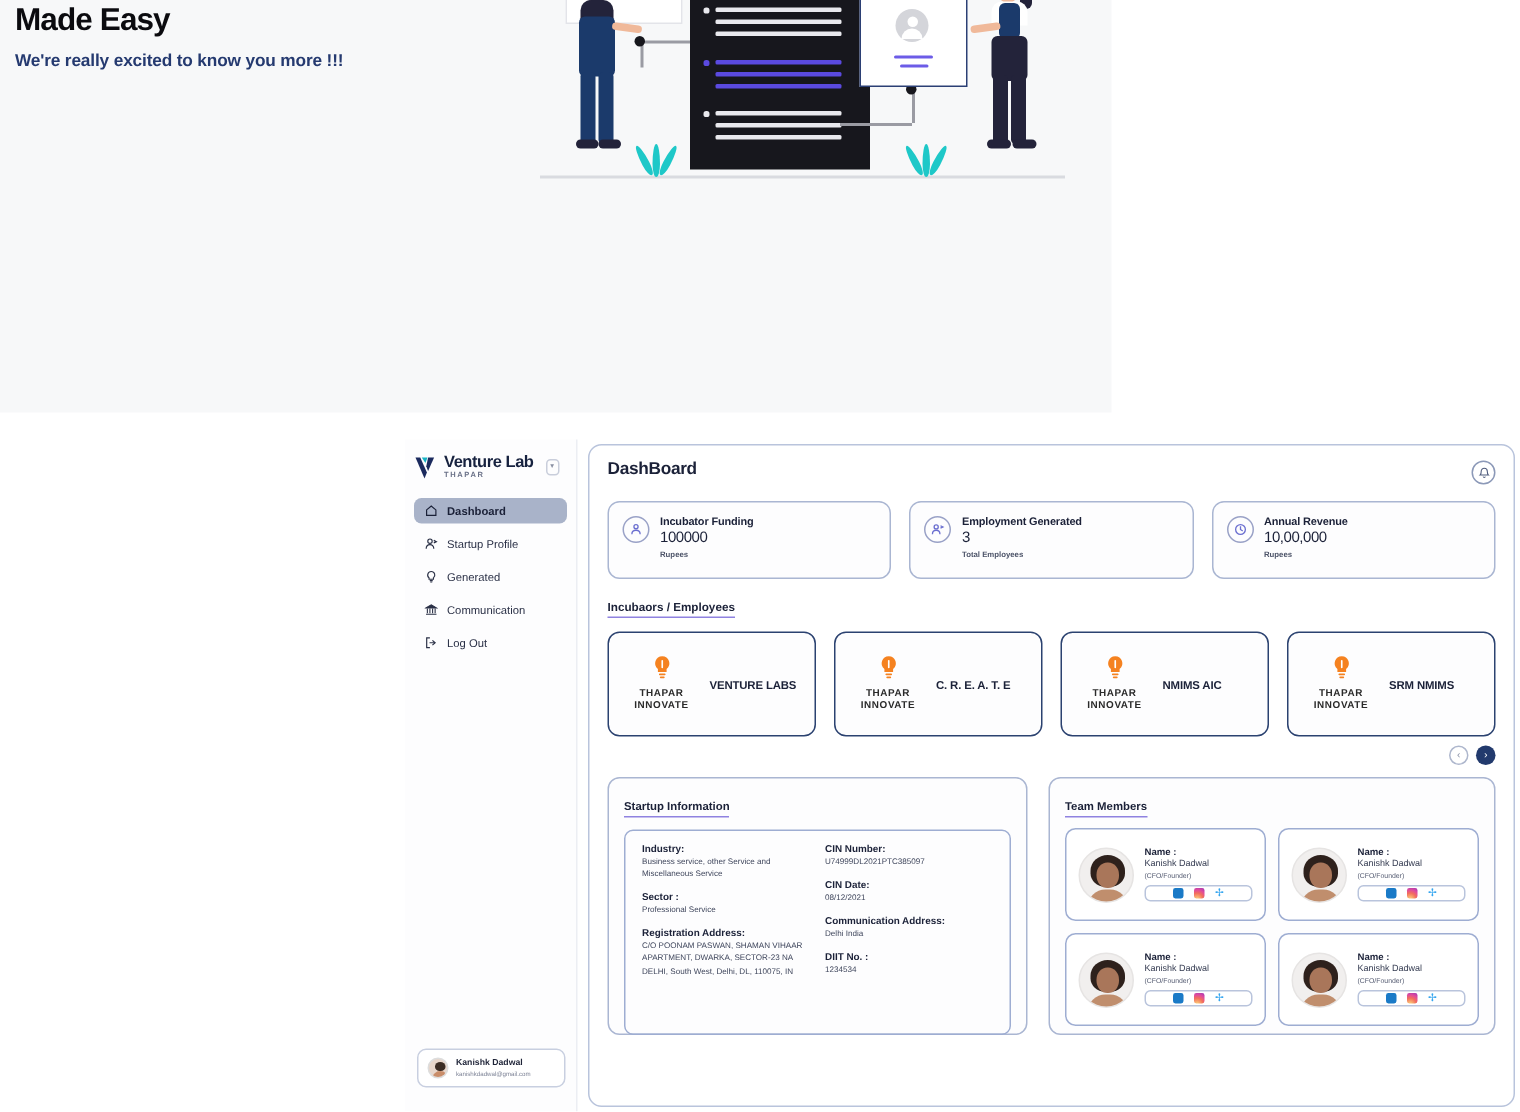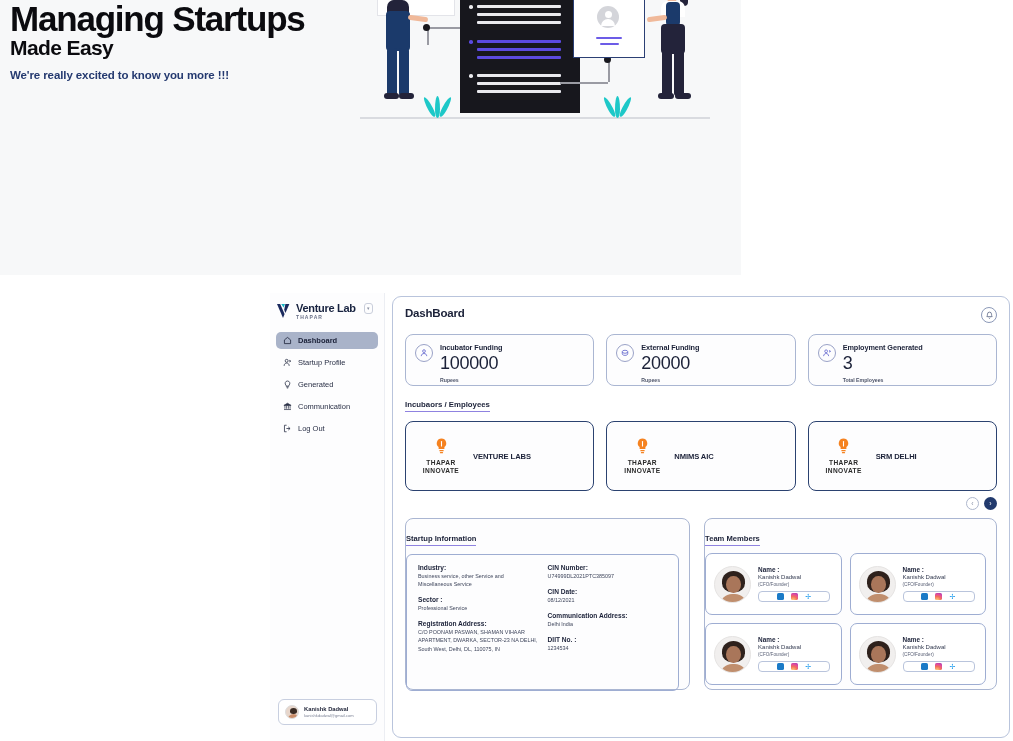--- a/index.html
+++ b/index.html
@@ -85,21 +85,21 @@
 
   
   .dash {
     position:absolute; left:270px; top:293px; width:743px; height:448px;
     background:#ffffff;
   }
   .sidebar {
     position:absolute; left:0; top:0; width:115px; height:448px;
     background:#fdfdfe; border-right:1px solid #eceef3;
   }
-  .brand { display:flex; gap:4px; padding:10px 6px 0 6px; }
+  .brand { display:flex; align-items:center; gap:4px; padding:10px 6px 0 6px; }
   .logo-v { position:relative; width:16px; height:16px; }
   .logo-v svg { display:block; }
   .brand-txt { line-height:1; }
   .brand-name { font-size:11px; font-weight:bold; color:#17223f; letter-spacing:-0.3px; }
   .brand-sub { font-size:5px; font-weight:bold; color:#6a7188; letter-spacing:1.1px; margin-top:1px;}
   .brand-toggle {
     margin-left:4px; width:9px; height:11px; border:1px solid #c9cedb; border-radius:3px;
     display:flex; align-items:center; justify-content:center; font-size:5px; color:#8b91a3;
     line-height:1; flex-direction:column;
   }
@@ -141,21 +141,21 @@
   .stat {
     flex:1; height:52px; border:1px solid #aab6d2; border-radius:8px; background:#fdfdfe;
     display:flex; align-items:flex-start; gap:7px; padding:8px 9px;
   }
   .stat-ico {
     width:18px; height:18px; border-radius:50%; border:1px solid #9aa2c7;
     display:flex; align-items:center; justify-content:center; color:#6b6fd0; flex:none;
     margin-top:1px;
   }
   .stat-label { font-size:7.3px; font-weight:bold; color:#1b2138; letter-spacing:-0.1px;}
-  .stat-value { font-size:18px; color:#1b2138; margin-top:1px; letter-spacing:-0.3px;}
+  .stat-value { font-size:10px; color:#1b2138; margin-top:1px; letter-spacing:-0.3px;}
   .stat-unit { font-size:5.2px; font-weight:bold; color:#4d5469; margin-top:3px;}
 
   .sec-title {
     display:inline-block; font-size:7.8px; font-weight:600; color:#1b2138;
     border-bottom:1.4px solid #8f82e0; padding-bottom:2px; margin-top:14px;
   }
   .incubators { display:flex; gap:12px; margin-top:9px;}
   .inc-card {
     flex:1; height:70px; border:1px solid #2b4270; border-radius:8px; background:#fdfdfe;
     display:flex; align-items:center; gap:6px; padding:0 9px;
@@ -167,21 +167,21 @@
   .carousel { display:flex; justify-content:flex-end; gap:5px; margin-top:6px;}
   .c-btn {
     width:13px; height:13px; border-radius:50%; display:flex; align-items:center;
     justify-content:center; font-size:7px; cursor:pointer;
   }
   .c-prev { border:1px solid #aeb7cd; background:#fff; color:#8b93a8;}
   .c-next { background:#223a6d; color:#fff;}
 
   .bottom { display:flex; gap:14px; margin-top:8px;}
   .panel {
-    border:1px solid #aab6d2; border-radius:8px; background:#fdfdfe; padding:8px 10px 10px 0;
+    border:1px solid #aab6d2; border-radius:8px; background:#fdfdfe; padding:8px 10px 10px 10px;
   }
   .panel.left { width:292px; height:172px;}
   .panel.right { width:300px; height:172px;}
   .panel-title {
     display:inline-block; font-size:7.6px; font-weight:600; color:#1b2138;
     border-bottom:1.3px solid #8f82e0; padding-bottom:2px;
   }
   .info-box {
     margin-top:8px; border:1px solid #9eadd2; border-radius:6px; height:137px;
     padding:9px 11px; display:flex; gap:10px;
@@ -216,21 +216,20 @@
   .soc-ig { background: radial-gradient(circle at 30% 107%, #fdd97b 0%, #f26f5c 45%, #e04a9c 70%, #9b36b7 100%); }
   .soc-tw { background:transparent; color:#34a5ef; font-size:7px; line-height:7px; text-align:center;}
 </style>
 </head>
 <body>
 
 <div class="page">
 
   <div class="hero">
     <div class="hero-text">
-      <div class="hero-title">Managing Startups</div>
       <div class="hero-sub">Made Easy</div>
       <div class="hero-tag">We're really excited to know you more !!!</div>
     </div>
 
     <div class="illus">
       <div class="ground"></div>
 
       <div class="pie-card">
         
       </div>
@@ -410,49 +409,49 @@
                 <path d="M3.6 13 c0-2.6 2-4.2 4.4-4.2 s4.4 1.6 4.4 4.2"></path>
             </svg>
           </span>
           <span>
             <span class="stat-label" style="display:block">Incubator Funding</span>
             <span class="stat-value" style="display:block">100000</span>
             <span class="stat-unit" style="display:block">Rupees</span>
           </span>
         </div>
 
-        <div class="stat">
-          <span class="stat-ico">
-            <svg width="10" height="10" viewBox="0 0 16 16" fill="none" stroke="#6b6fd0" stroke-width="1.4">
-              <ellipse cx="8" cy="6" rx="4.4" ry="2.4"></ellipse>
-                <path d="M3.6 6 v3.4 c0 1.4 2 2.4 4.4 2.4 s4.4-1 4.4-2.4 V6"></path>
-            </svg>
-          </span>
-          <span>
-            <span class="stat-label" style="display:block">External Funding</span>
-            <span class="stat-value" style="display:block">20000</span>
-            <span class="stat-unit" style="display:block">Rupees</span>
-          </span>
-        </div>
 
         <div class="stat">
           <span class="stat-ico">
             <svg width="10" height="10" viewBox="0 0 16 16" fill="none" stroke="#6b6fd0" stroke-width="1.4">
               <circle cx="6.6" cy="5.2" r="2.2"></circle>
                 <path d="M2.6 13 c0-2.6 1.8-4.2 4-4.2 s4 1.6 4 4.2"></path>
                 <path d="M11.2 4 l2.6 1.3 l-2.6 1.3"></path>
             </svg>
           </span>
           <span>
             <span class="stat-label" style="display:block">Employment Generated</span>
             <span class="stat-value" style="display:block">3</span>
             <span class="stat-unit" style="display:block">Total Employees</span>
           </span>
         </div>
 
+        <div class="stat">
+          <span class="stat-ico">
+            <svg width="10" height="10" viewBox="0 0 16 16" fill="none" stroke="#6b6fd0" stroke-width="1.4">
+              <circle cx="8" cy="8" r="5.2"></circle>
+                <path d="M8 4.6 V8 l2.4 1.6"></path>
+            </svg>
+          </span>
+          <span>
+            <span class="stat-label" style="display:block">Annual Revenue</span>
+            <span class="stat-value" style="display:block">10,00,000</span>
+            <span class="stat-unit" style="display:block">Rupees</span>
+          </span>
+        </div>
       </div>
 
       
       <div class="sec-title">Incubaors / Employees</div>
 
       <div class="incubators">
         <div class="inc-card">
           <span class="thapar">
             <span class="bulb">
               <svg width="13" height="17" viewBox="0 0 26 34">
@@ -461,51 +460,66 @@
                 <rect x="9.8" y="28" width="6.4" height="2.4" rx="1.1" fill="#f58220"></rect>
                 <path d="M13 7 v9" stroke="#fff" stroke-width="2.2" stroke-linecap="round"></path>
               </svg>
             </span>
             <span class="thapar-t1" style="display:block">THAPAR</span>
             <span class="thapar-t1" style="display:block">INNOVATE</span>
           </span>
           <span class="inc-name">VENTURE LABS</span>
         </div>
 
-
         <div class="inc-card">
           <span class="thapar">
             <span class="bulb">
               <svg width="13" height="17" viewBox="0 0 26 34">
                 <path d="M13 1 a9.5 9.5 0 0 1 5.8 17 v4 H7.2 v-4 A9.5 9.5 0 0 1 13 1 Z" fill="#f58220"></path>
                 <rect x="8.6" y="24" width="8.8" height="2.4" rx="1.1" fill="#f58220"></rect>
                 <rect x="9.8" y="28" width="6.4" height="2.4" rx="1.1" fill="#f58220"></rect>
                 <path d="M13 7 v9" stroke="#fff" stroke-width="2.2" stroke-linecap="round"></path>
               </svg>
             </span>
             <span class="thapar-t1" style="display:block">THAPAR</span>
             <span class="thapar-t1" style="display:block">INNOVATE</span>
           </span>
-          <span class="inc-name">NMIMS AIC</span>
+          <span class="inc-name">C. R. E. A. T. E</span>
         </div>
 
         <div class="inc-card">
           <span class="thapar">
             <span class="bulb">
               <svg width="13" height="17" viewBox="0 0 26 34">
                 <path d="M13 1 a9.5 9.5 0 0 1 5.8 17 v4 H7.2 v-4 A9.5 9.5 0 0 1 13 1 Z" fill="#f58220"></path>
                 <rect x="8.6" y="24" width="8.8" height="2.4" rx="1.1" fill="#f58220"></rect>
                 <rect x="9.8" y="28" width="6.4" height="2.4" rx="1.1" fill="#f58220"></rect>
                 <path d="M13 7 v9" stroke="#fff" stroke-width="2.2" stroke-linecap="round"></path>
               </svg>
             </span>
             <span class="thapar-t1" style="display:block">THAPAR</span>
             <span class="thapar-t1" style="display:block">INNOVATE</span>
           </span>
-          <span class="inc-name">SRM DELHI</span>
+          <span class="inc-name">NMIMS AIC</span>
+        </div>
+
+        <div class="inc-card">
+          <span class="thapar">
+            <span class="bulb">
+              <svg width="13" height="17" viewBox="0 0 26 34">
+                <path d="M13 1 a9.5 9.5 0 0 1 5.8 17 v4 H7.2 v-4 A9.5 9.5 0 0 1 13 1 Z" fill="#f58220"></path>
+                <rect x="8.6" y="24" width="8.8" height="2.4" rx="1.1" fill="#f58220"></rect>
+                <rect x="9.8" y="28" width="6.4" height="2.4" rx="1.1" fill="#f58220"></rect>
+                <path d="M13 7 v9" stroke="#fff" stroke-width="2.2" stroke-linecap="round"></path>
+              </svg>
+            </span>
+            <span class="thapar-t1" style="display:block">THAPAR</span>
+            <span class="thapar-t1" style="display:block">INNOVATE</span>
+          </span>
+          <span class="inc-name">SRM NMIMS</span>
         </div>
       </div>
 
       <div class="carousel">
         <div class="c-btn c-prev">‹</div>
         <div class="c-btn c-next">›</div>
       </div>
 
       
       <div class="bottom">

